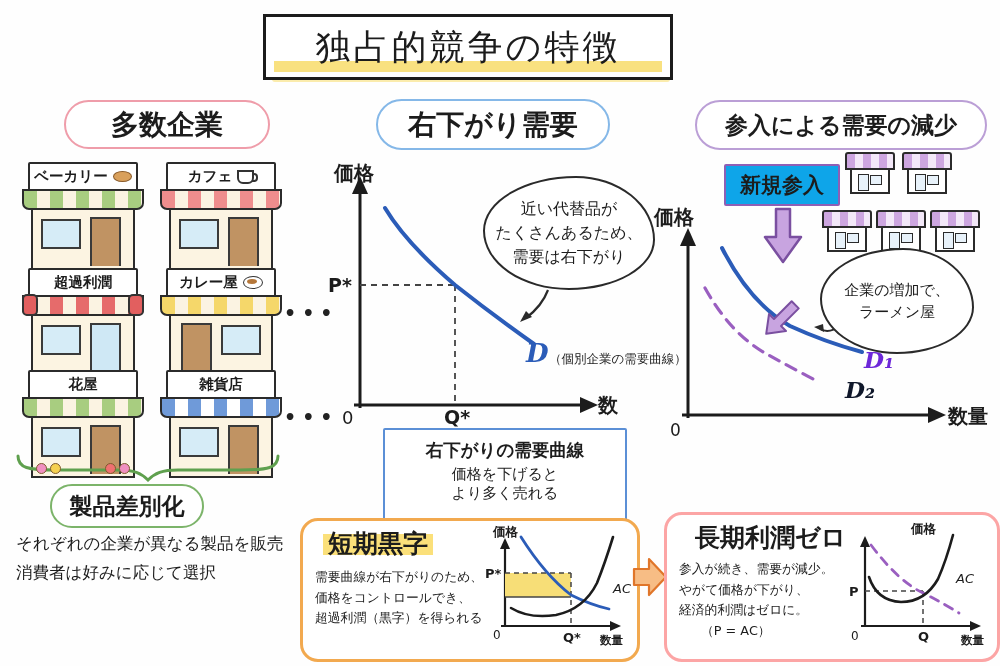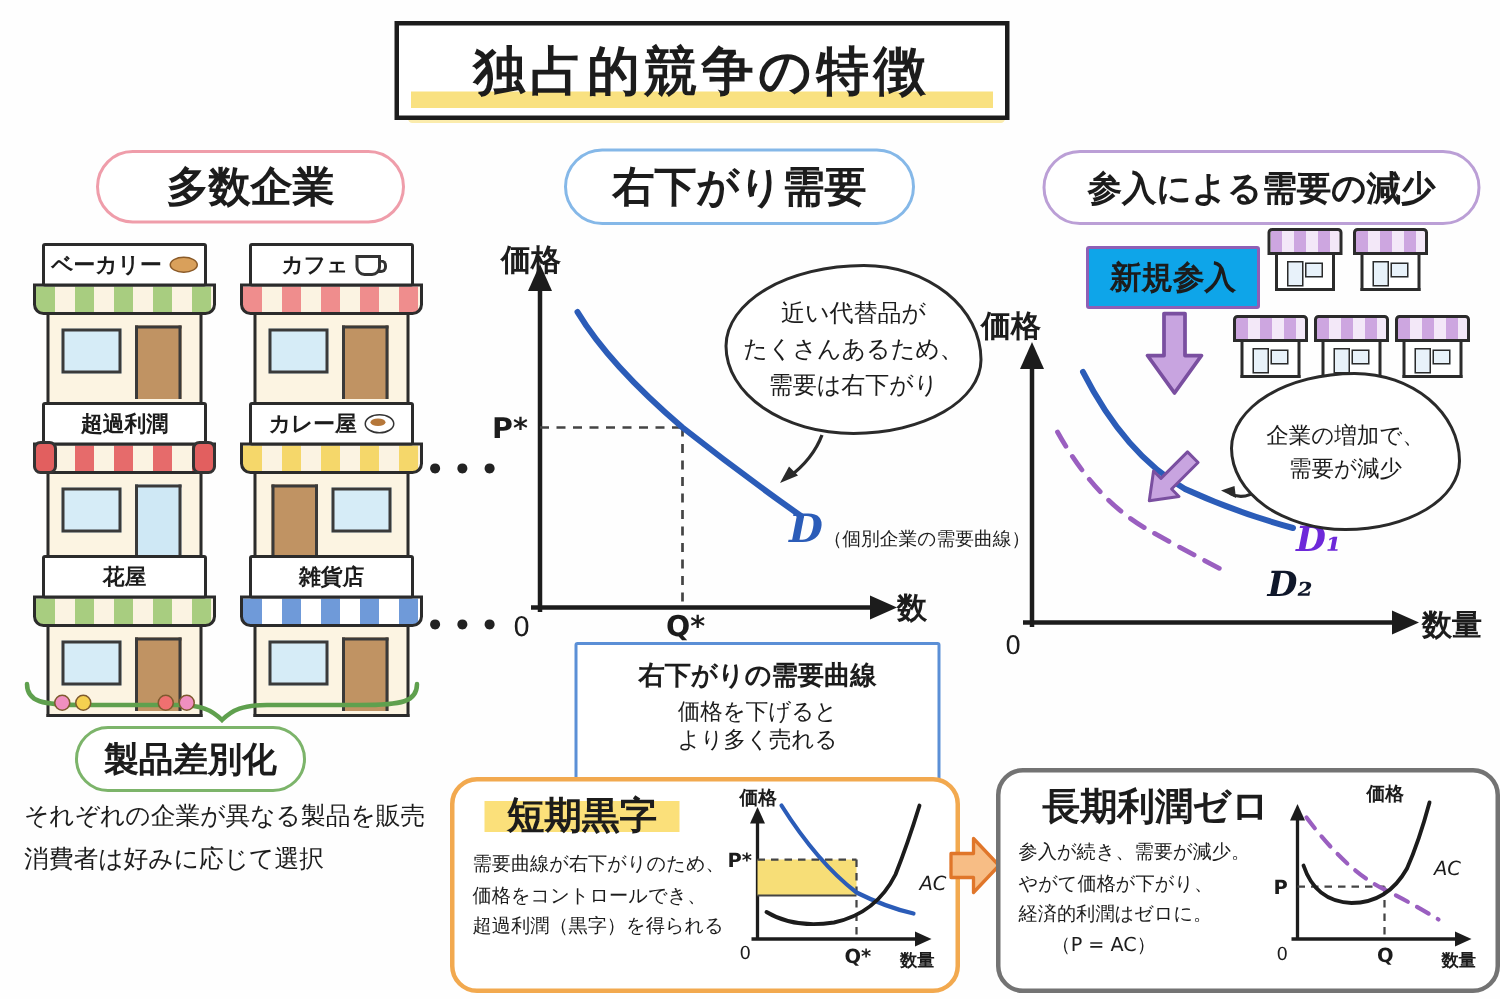--- a/index.html
+++ b/index.html
@@ -3,21 +3,21 @@
 <meta charset="utf-8">
 <style>
   html,body{margin:0;padding:0;background:#fff;}
   #canvas{position:relative;width:1000px;height:666px;background:#fefefe;overflow:hidden;
           font-family:"DejaVu Sans","Liberation Sans",sans-serif;color:#1c1c1c;}
   .abs{position:absolute;}
   
   .title-box{left:263px;top:14px;width:404px;height:60px;border:3px solid #1c1c1c;background:#fff;
              display:flex;align-items:center;justify-content:center;z-index:2;}
   .title-hl{position:absolute;left:8px;right:8px;bottom:5px;height:11px;background:#f8dc6a;opacity:.85;z-index:0;}
-  .title-text{position:relative;z-index:1;font-size:35px;font-weight:bold;letter-spacing:3px;}
+  .title-text{position:relative;z-index:1;font-size:35px;font-weight:normal;letter-spacing:3px;}
   .title-under{left:272px;top:76px;width:398px;height:6px;background:#f8dc6a;opacity:.55;border-radius:3px;}
   
   .oval{border-radius:999px;background:#fff;display:flex;align-items:center;justify-content:center;font-weight:bold;}
   .oval.pink{border:2.5px solid #ef9daa;}
   .oval.blue{border:2.5px solid #85b8e8;}
   .oval.purple{border:2.5px solid #bb9fd6;}
   .oval.green{border:2.5px solid #7cb46a;}
   
   .shop{position:absolute;width:122px;height:106px;}
   .shop-sign{position:relative;height:25px;background:#fff;border:2px solid #2b2b2b;margin:0 6px;
@@ -49,22 +49,22 @@
   .mini-win{position:absolute;right:6px;top:5px;width:10px;height:8px;border:1.5px solid #2b2b2b;background:#e8f2fa;}
   
   .bubble{background:#fff;border:2.2px solid #2a2a2a;display:flex;flex-direction:column;align-items:center;
           justify-content:center;text-align:center;border-radius:54% 46% 50% 50% / 48% 56% 44% 52%;z-index:3;}
   
   .note-box{border:2.2px solid #5b8fd6;background:#fff;text-align:center;padding-top:8px;border-radius:2px;}
   .entry-box{border:2.2px solid #8e5fb5;background:#0ea5e9;display:flex;align-items:center;justify-content:center;
              font-size:21px;font-weight:bold;border-radius:2px;}
   .big-box{background:#fff;border-radius:18px;}
   .big-box.orange{border:3px solid #f2a94f;}
-  .big-box.greenb{border:3px solid #737373;}
-  .hl-yellow{background:linear-gradient(180deg,rgba(251,224,122,0) 18%,#fbe07a 18%,#fbe07a 88%,rgba(251,224,122,0) 88%);padding:0 15px;}
+  .big-box.greenb{border:3px solid #fca5a5;}
+  .hl-yellow{background:linear-gradient(180deg,rgba(251,224,122,0) 18%,#fbe07a 18%,#fbe07a 88%,rgba(251,224,122,0) 88%);padding:0 5px;}
   .box-title{font-size:25px;font-weight:bold;}
   .box-lines{font-size:12.8px;line-height:1.62;}
   svg text{font-family:"DejaVu Sans","Liberation Sans",sans-serif;fill:#1c1c1c;}
   .dlabel{font-family:"DejaVu Serif","Liberation Serif",serif;font-style:italic;font-weight:bold;}
 </style>
 </head>
 <body>
 
 <div id="canvas">
 
@@ -256,21 +256,21 @@
       <polygon points="28,0 12,12 12,5 -13,5 -13,-5 12,-5 12,-12" fill="#c8a4e0" stroke="#7a4fa0" stroke-width="2" stroke-linejoin="round"></polygon>
     </g>
     <path d="M 190,128 Q 179,136 170,131" fill="none" stroke="#2a2a2a" stroke-width="2"></path>
     <polygon points="164,129 174,134 173,126" fill="#2a2a2a"></polygon>
   </svg>
   <span class="abs dlabel" style="left:864px;top:346px;font-size:23px;color:#6d28d9;">D₁</span>
   <span class="abs dlabel" style="left:845px;top:376px;font-size:23px;color:#0f172a;">D₂</span>
 
   <div class="abs bubble" style="left:820px;top:248px;width:150px;height:102px;font-size:15px;line-height:1.5;">
     <div>企業の増加で、</div>
-    <div>需要が減少</div>
+    <div>ラーメン屋</div>
   </div>
 
   <div class="abs big-box orange" style="left:300px;top:518px;width:334px;height:138px;">
     <div class="abs box-title" style="left:20px;top:6px;">
       <span class="hl-yellow">短期黒字</span>
     </div>
     <div class="abs box-lines" style="left:12px;top:46px;width:172px;">
       <div>需要曲線が右下がりのため、</div>
       <div>価格をコントロールでき、</div>
       <div>超過利潤（黒字）を得られる</div>

